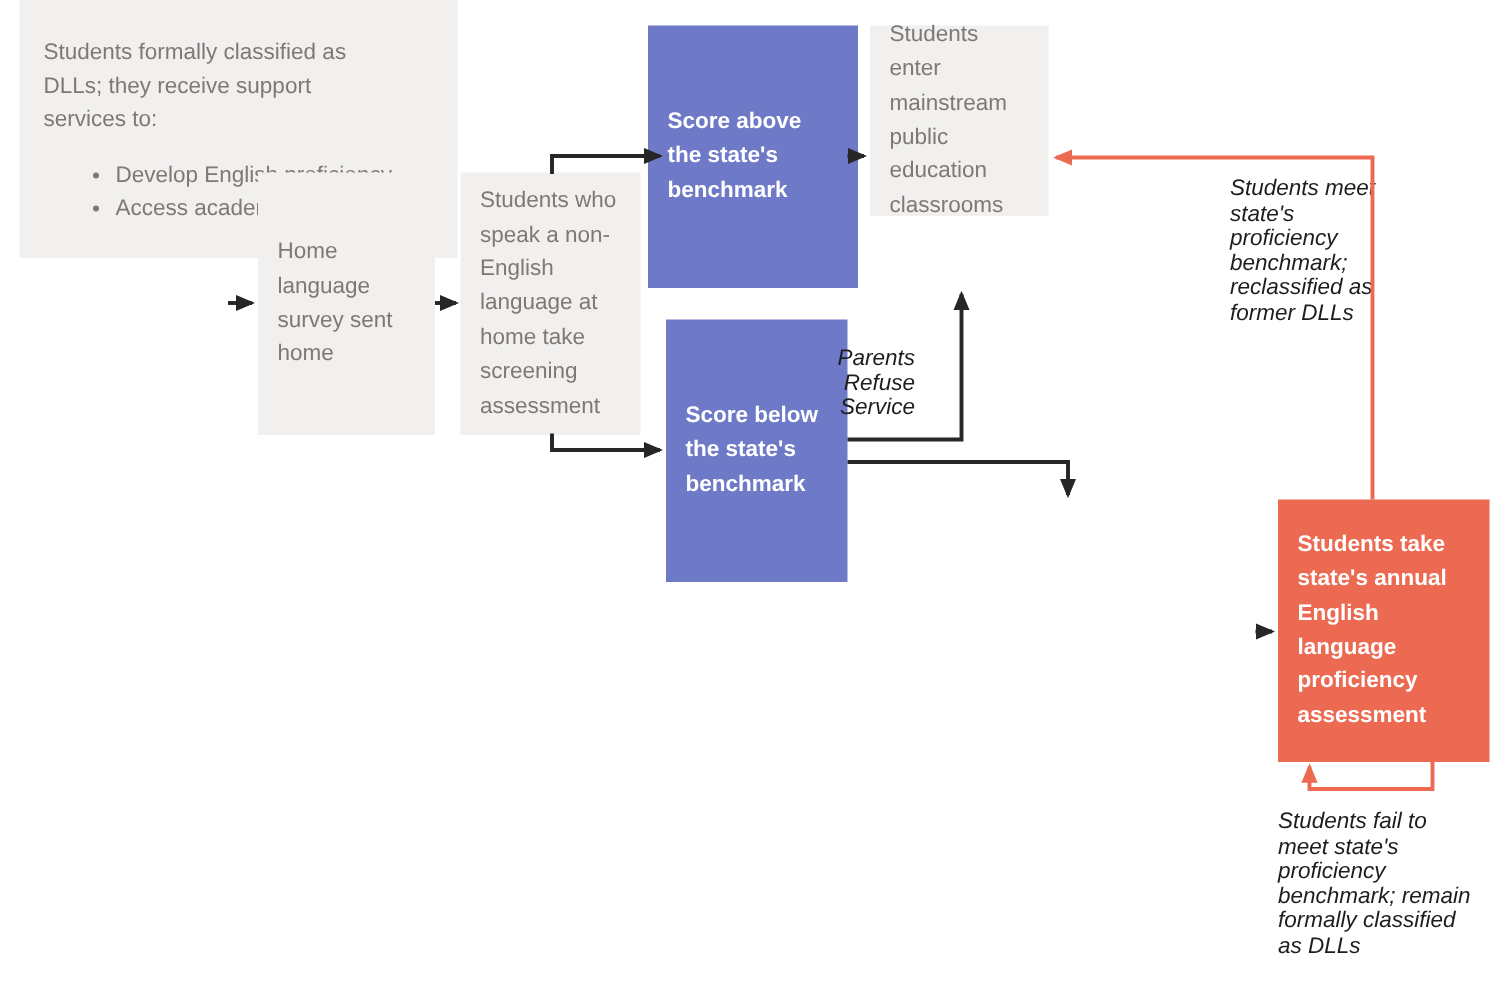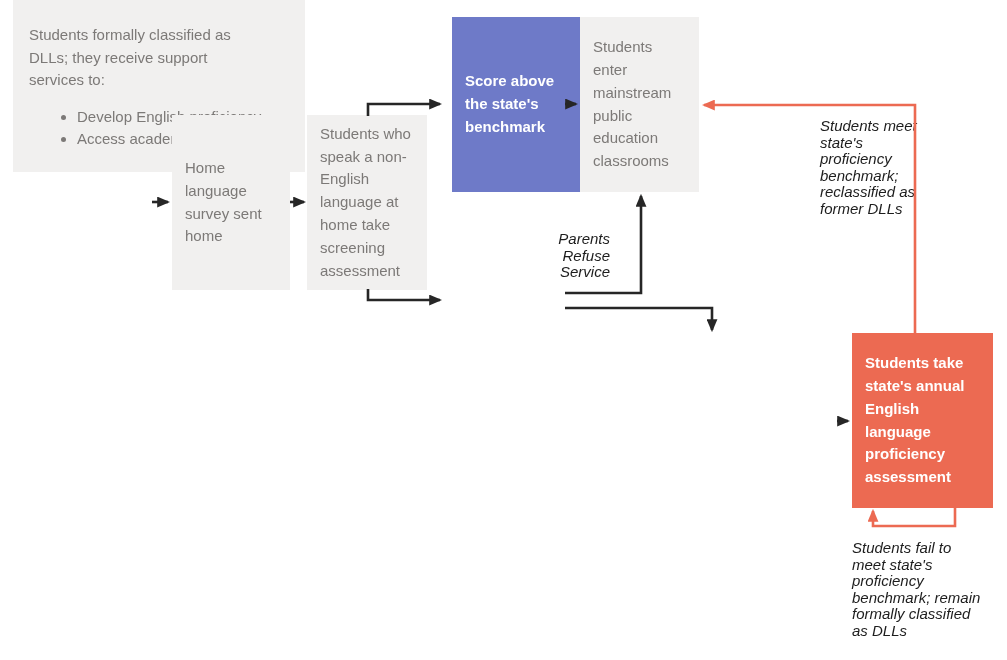--- a/index.html
+++ b/index.html
@@ -21,22 +21,22 @@
   }
   .node .label { width: 100%; }
   .gray-dark  { background: #a6a3a0; color: #ffffff; }
   .gray-light { background: #f1f0ef; color: #7c7977; }
   .blue       { background: #6e7ac8; color: #ffffff; font-weight: 700; }
   .red        { background: #ec6a52; color: #ffffff; font-weight: 700; }
 
   .node-register   { left: 35px;  top: 115px; width: 117px; height: 175px; }
   .node-survey     { left: 172px; top: 115px; width: 118px; height: 175px; }
   .node-screening  { left: 307px; top: 115px; width: 120px; height: 175px; }
-  .node-above      { left: 452px; top: 17px;  width: 140px; height: 175px; }
-  .node-mainstream { left: 580px; top: 17px;  width: 119px; height: 175px; }
+  .node-above      { left: 432px; top: 17px;  width: 140px; height: 175px; }
+  .node-mainstream { left: 580px; top: 17px;  width: 119px; height: 127px; }
   .node-below      { left: 444px; top: 213px; width: 121px; height: 175px; }
   .node-classified {
     left: 582px; top: 333px; width: 292px; height: 172px;
     background: #f1f0ef; color: #7c7977;
     display: block; font-size: 15px; line-height: 1.5;
     padding: 24px 12px 0 16px;
     margin-left: 13px;
   }
   .node-classified .intro { max-width: 202px; }
   .node-classified ul { margin: 14px 0 0 0; padding-left: 48px; }
@@ -77,20 +77,23 @@
   </div>
 
   <div class="node blue node-above">
     <div class="label">Score above the state's benchmark</div>
   </div>
 
   <div class="node gray-light node-mainstream">
     <div class="label">Students enter mainstream public education classrooms</div>
   </div>
 
+  <div class="node blue node-below">
+    <div class="label">Score below the state's benchmark</div>
+  </div>
 
   <div class="node-classified">
     <div class="intro">Students formally classified as DLLs; they receive support services to:</div>
     <ul>
       <li>Develop English proficiency</li>
       <li>Access academic content</li>
     </ul>
   </div>
 
   <div class="node red node-assessment">

